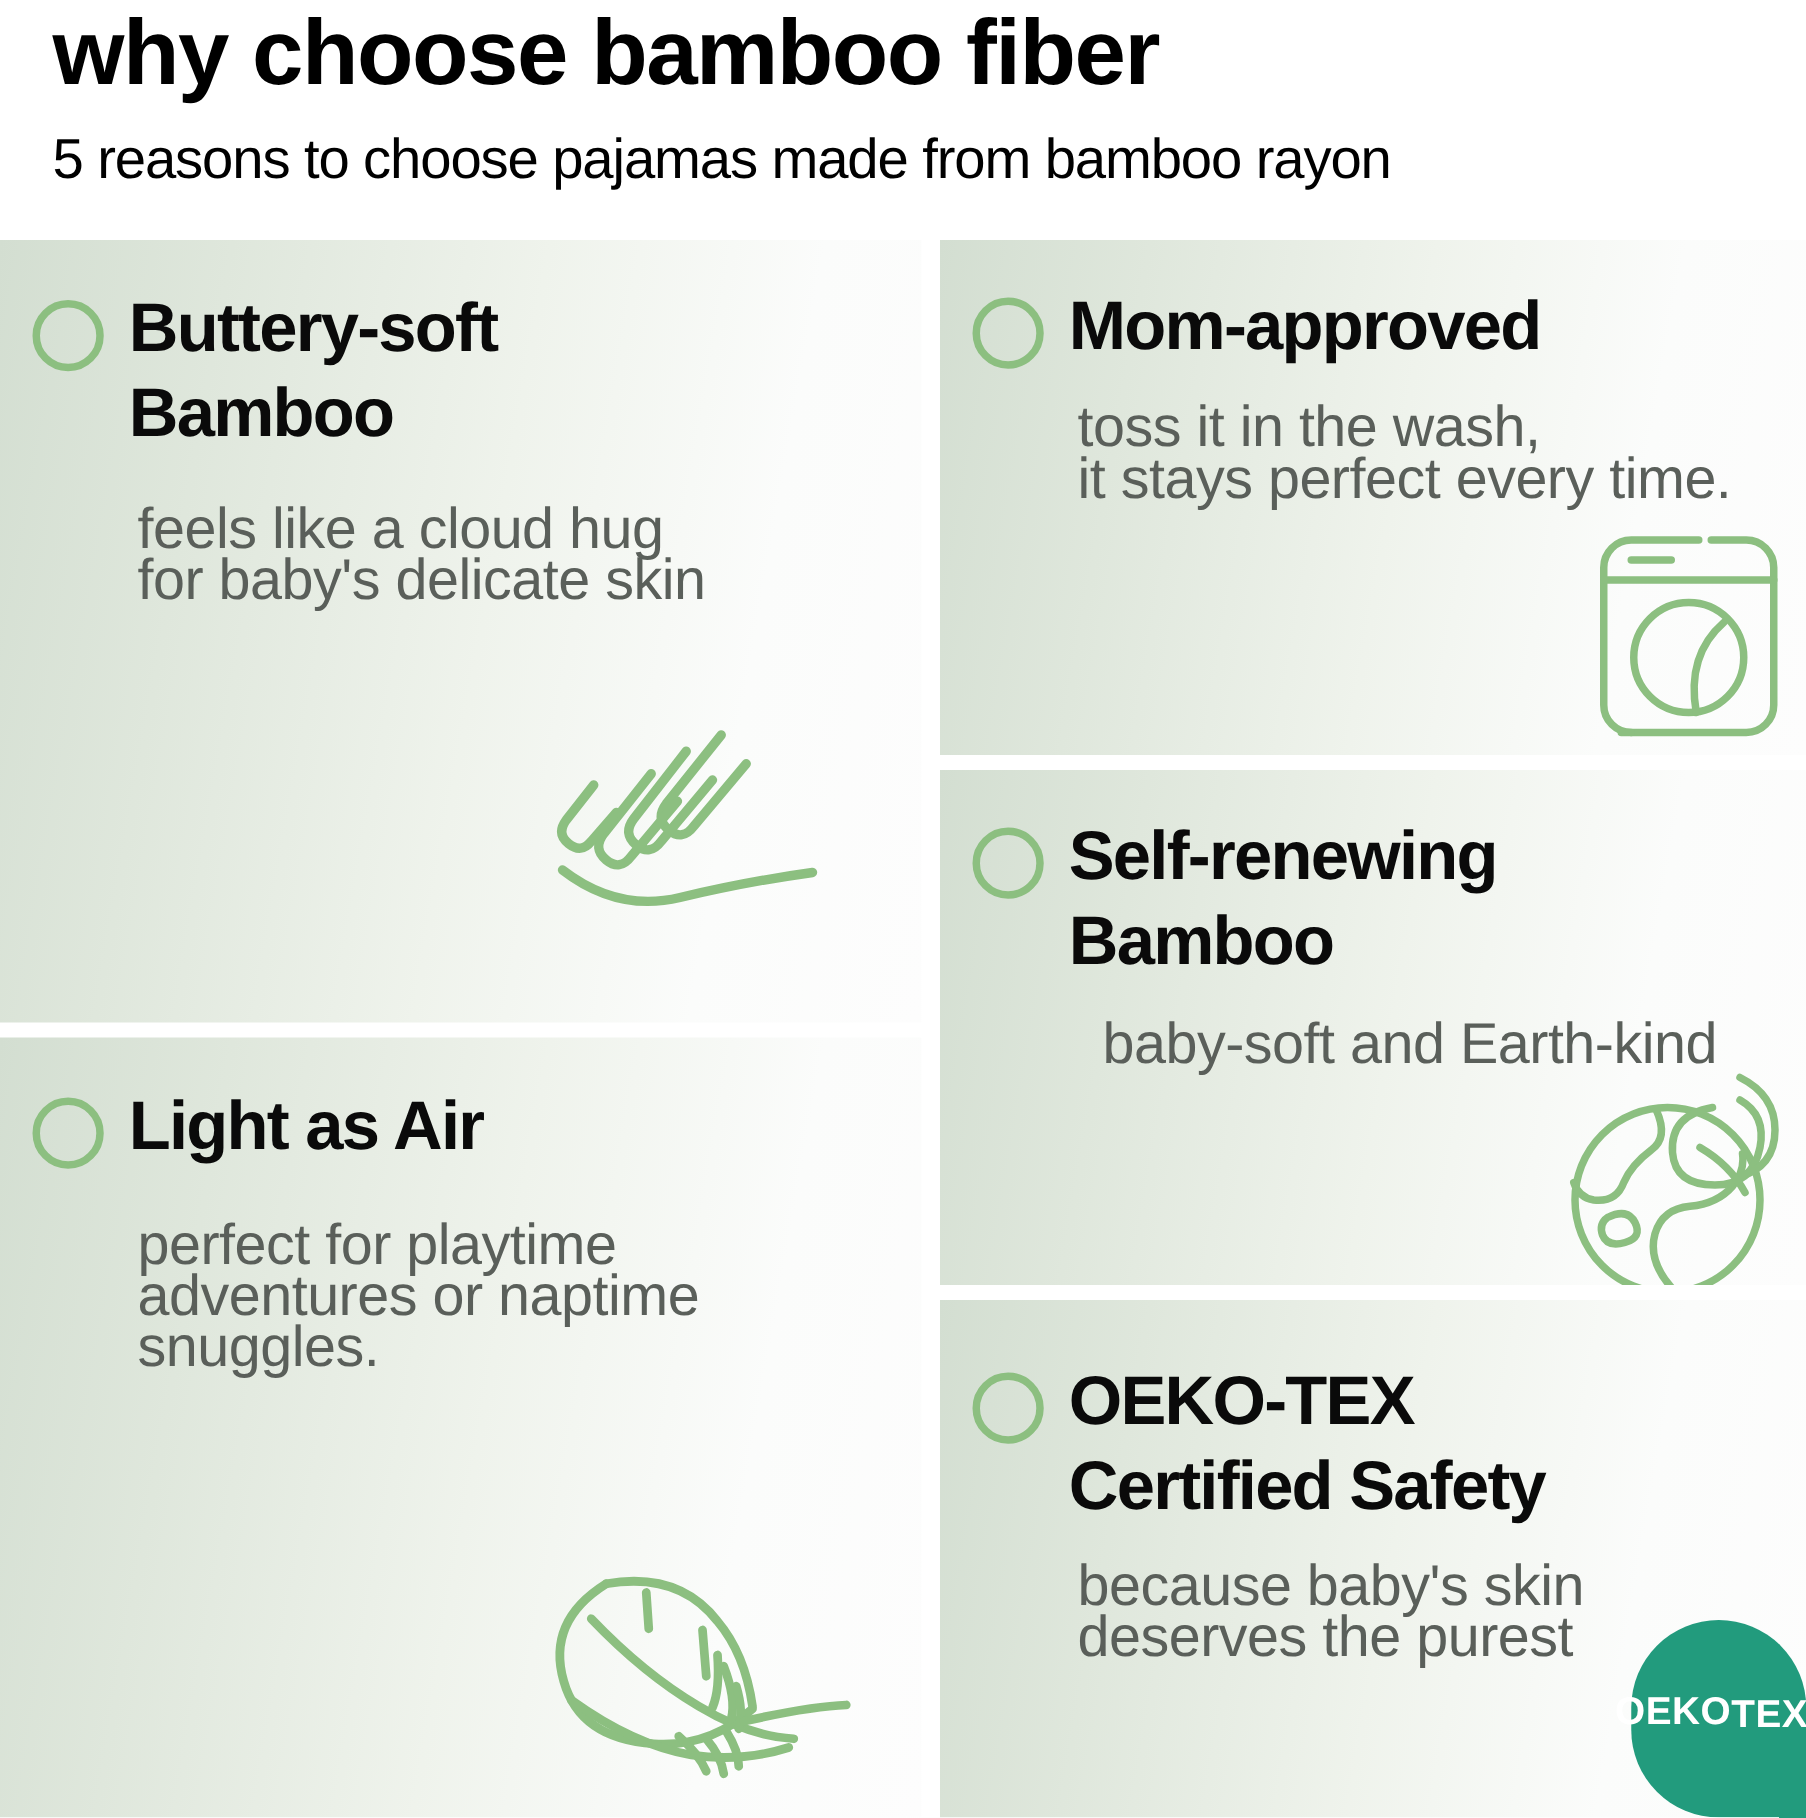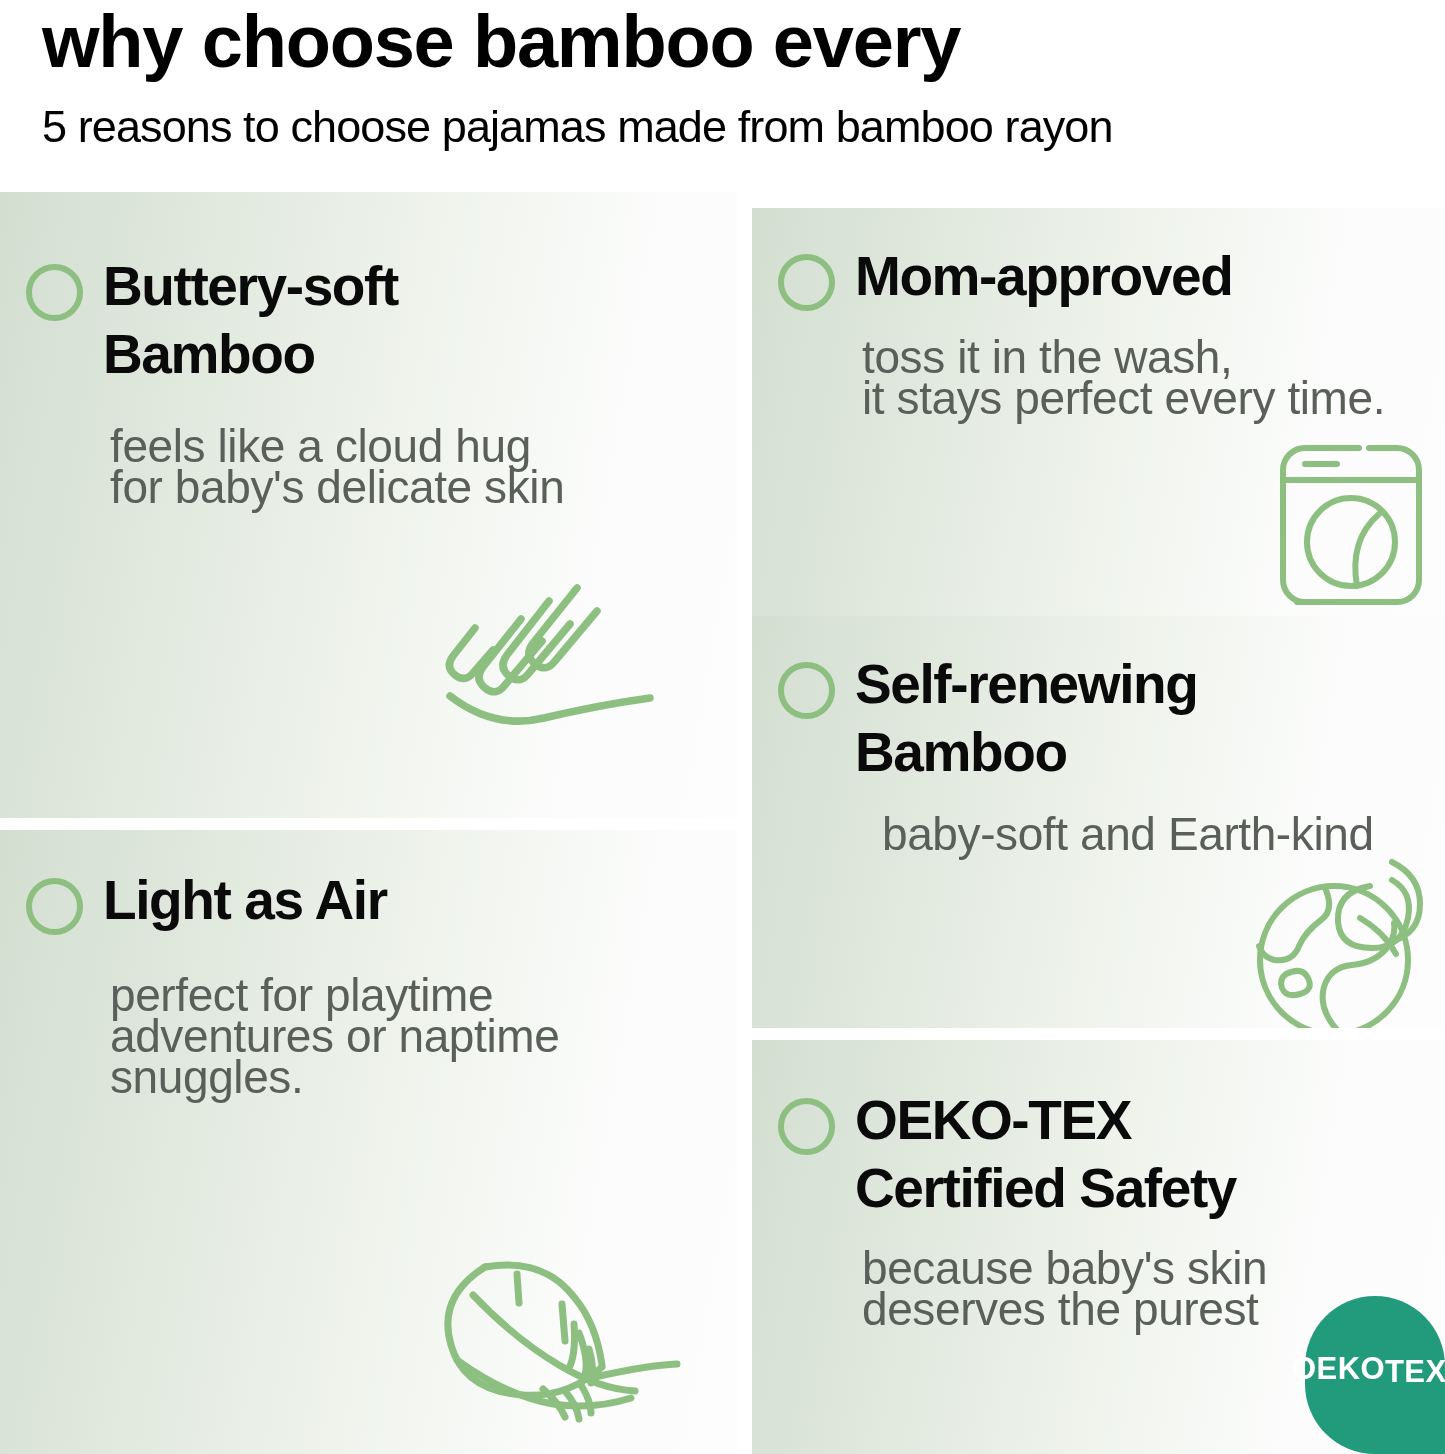--- a/index.html
+++ b/index.html
@@ -57,21 +57,21 @@
 
   .card {
     position: absolute;
     background: linear-gradient(100deg, #d3ded1 0%, #dfe7dc 22%, #eff3ec 52%, #fbfcfb 78%, #fdfdfd 100%);
     overflow: hidden;
   }
 
   
   .card-soft      { left: 0;   top: 0;    width: 737px; height: 626px; }
   .card-light     { left: 0;   top: 638px;width: 737px; height: 624px; }
-  .card-mom       { left: 752px;top: 16px;    width: 693px; height: 412px; }
+  .card-mom       { left: 752px;top: 0;    width: 693px; height: 412px; }
   .card-renew     { left: 752px;top: 424px;width: 693px; height: 412px; }
   .card-oeko      { left: 752px;top: 848px;width: 693px; height: 414px; }
 
   
   .card-head {
     display: flex;
     align-items: flex-start;
   }
   .bullet {
     flex: 0 0 auto;
@@ -93,21 +93,21 @@
   .card-body {
     font-size: 46px;
     line-height: 41px;
     font-weight: 400;
     color: #5a5f5a;
     letter-spacing: -0.4px;
     white-space: pre-line;
   }
 
   
-  .card-soft .card-head  { padding: 36px 0 0 26px; margin-top: 24px; }
+  .card-soft .card-head  { padding: 36px 0 0 26px; }
   .card-soft .card-body  { padding: 38px 0 0 110px; }
 
   .card-light .card-head { padding: 36px 0 0 26px; }
   .card-light .card-body { padding: 40px 0 0 110px; }
 
   .card-mom .card-head   { padding: 34px 0 0 26px; }
   .card-mom .card-body   { padding: 26px 0 0 110px; }
 
   .card-renew .card-head { padding: 34px 0 0 26px; }
   .card-renew .card-body { padding: 28px 0 0 110px; margin-left: 20px; }
@@ -152,21 +152,21 @@
     font-size: 15px;
     vertical-align: super;
   }
 </style>
 </head>
 <body>
 
 <div class="page">
 
   <div class="header">
-    <div class="header-title">why choose bamboo every</div>
+    <div class="header-title">why choose bamboo fiber</div>
     <div class="header-sub">5 reasons to choose pajamas made from bamboo rayon</div>
   </div>
 
   <div class="grid">
 
     <div class="card card-soft">
       <div class="card-head">
         <div class="bullet"></div>
         <div class="card-title">Buttery-soft
 Bamboo</div>

